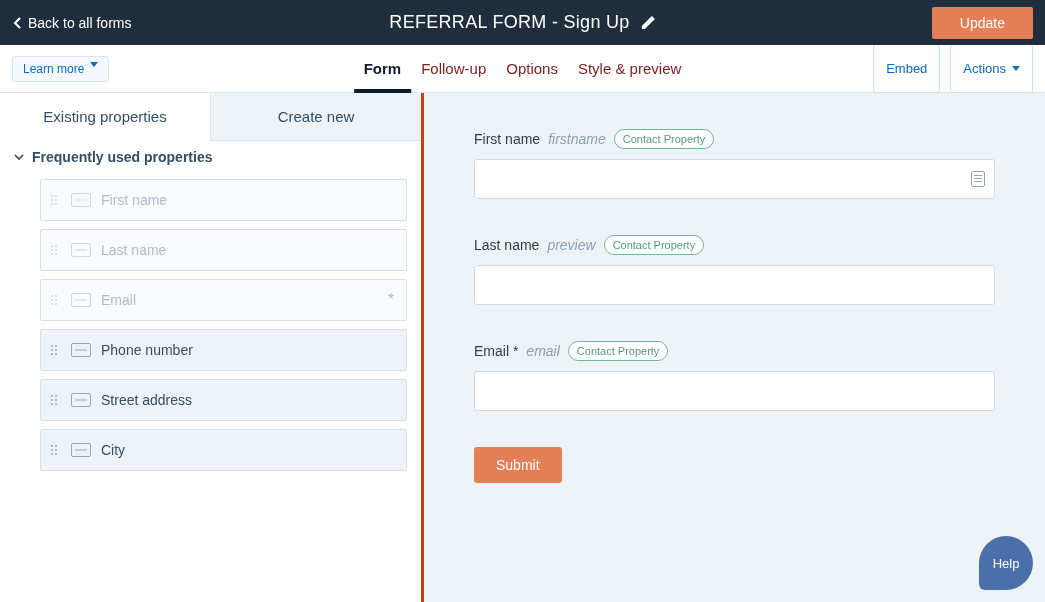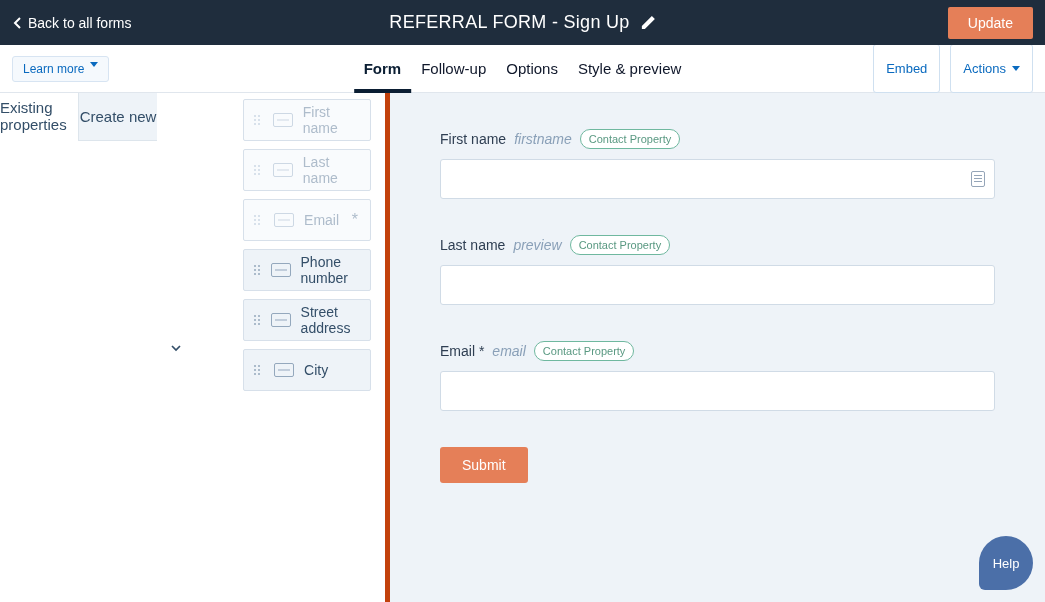--- a/index.html
+++ b/index.html
@@ -3,31 +3,31 @@
 <meta charset="utf-8">
 <style>
 *{box-sizing:border-box;margin:0;padding:0;font-family:-apple-system,BlinkMacSystemFont,"Segoe UI",Helvetica,Arial,sans-serif}
 body{width:1045px;height:602px;overflow:hidden;background:#eef3f8}
 .topbar{height:45px;background:#1f2d3d;display:flex;align-items:center;padding:0 12px;position:relative}
 .back{display:flex;align-items:center;color:#fff;font-size:14px;cursor:pointer}
 .back svg{margin-right:6px}
 .title-wrap{position:absolute;left:50%;transform:translateX(-50%);display:flex;align-items:center;color:#fff}
 .title{font-size:18px;font-weight:500;letter-spacing:.3px}
 .pencil{margin-left:10px;display:flex;cursor:pointer}
-.update-btn{margin-left:auto;background:#e57f58;color:#fff;border:none;padding:8px 20px;font-size:14px;border-radius:2px;cursor:pointer}
+.update-btn{margin-left:auto;background:#e57f58;color:#fff;border:none;padding:8px 28px;font-size:14px;border-radius:2px;cursor:pointer}
 .secondbar{height:48px;background:#fff;display:flex;align-items:center;padding:0 12px;border-bottom:1px solid #e0e6ed}
 .learn-more{border:1px solid #d7e4f2;color:#0a6abf;background:#f5f9fd;font-size:12px;padding:5px 10px;border-radius:3px;display:flex;gap:6px;cursor:pointer}
 .nav-tabs{position:absolute;left:50%;transform:translateX(-50%);display:flex;gap:20px;height:48px;align-items:center}
-.nav-tab{font-size:15px;color:#0f172a;cursor:pointer;height:100%;display:flex;align-items:center;position:relative}
+.nav-tab{font-size:15px;color:#7f1d1d;cursor:pointer;height:100%;display:flex;align-items:center;position:relative}
 .nav-tab.active{font-weight:600;color:#0b1e33}
 .nav-tab.active::after{content:"";position:absolute;left:-10px;right:-10px;bottom:0;height:4px;background:#0b1e33}
 .right-btns{display:flex;gap:10px;margin-left:auto}
 .btn-outline{border:1px solid #cfe0f0;background:#fff;color:#0a6abf;font-size:13px;padding:16px 12px;border-radius:3px;cursor:pointer;display:flex;align-items:center;gap:6px}
 .main{display:flex;height:509px}
-.left{width:390px;background:#fff;display:flex;flex-direction:row;border-right:5px solid #c2410c}
+.left{width:424px;background:#fff;display:flex;flex-direction:column;border-right:3px solid #c2410c}
 .left-tabs{display:flex;height:48px}
 .ltab{flex:1;display:flex;align-items:center;justify-content:center;font-size:15px;color:#334e68;cursor:pointer}
 .ltab.a{border-bottom:2px solid #fff}
 .ltab.b{background:#eef3f8;border-left:1px solid #dde5ec;border-bottom:1px solid #dde5ec}
 .search-wrap{padding:18px 14px}
 .search{display:flex;border:1px solid #c7d7e8;border-radius:3px;height:45px;align-items:center;padding:0 12px}
 .search input{border:none;outline:none;flex:1;font-size:15px;color:#547494}
 .search input::placeholder{color:#8ba7c2}
 .search svg{flex-shrink:0}
 .group-h{display:flex;align-items:center;padding:8px 14px;color:#334e68;font-size:14px;cursor:pointer}
@@ -105,20 +105,21 @@
 <div class="main">
   <div class="left">
     <div class="left-tabs">
       <div class="ltab a">Existing properties</div>
       <div class="ltab b">Create new</div>
     </div>
     <div class="group-h">
       <svg width="10" height="10" viewBox="0 0 10 10">
           <path d="M1 3 L5 7 L9 3" stroke="#334e68" stroke-width="1.7" fill="none"></path>
         </svg>
+      <span>Frequently used properties</span>
     </div>
     <div class="plist" id="plist">
         <div class="pitem used">
           <span class="drag">
             <i></i>
             <i></i>
             <i></i>
           </span>
           <span class="ficon"></span>
           <span class="plabel">First name</span>

